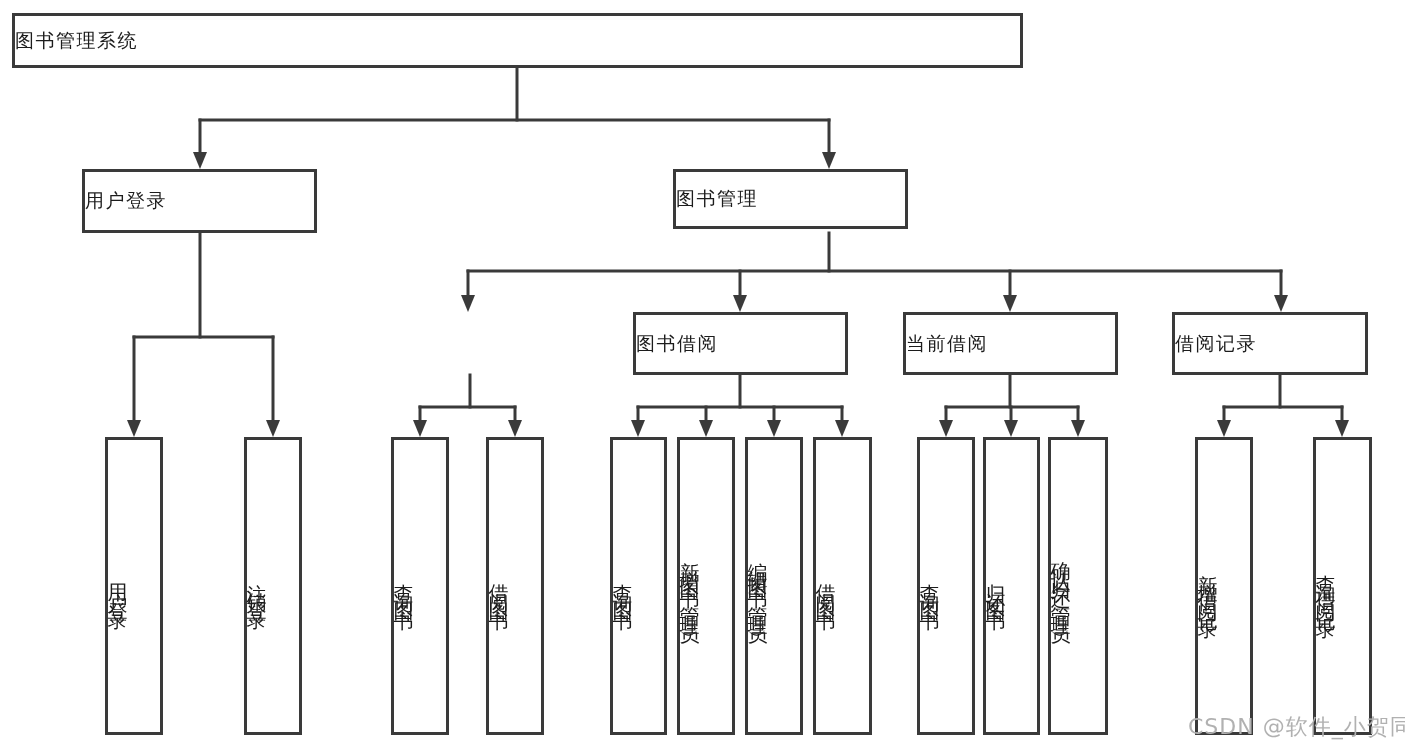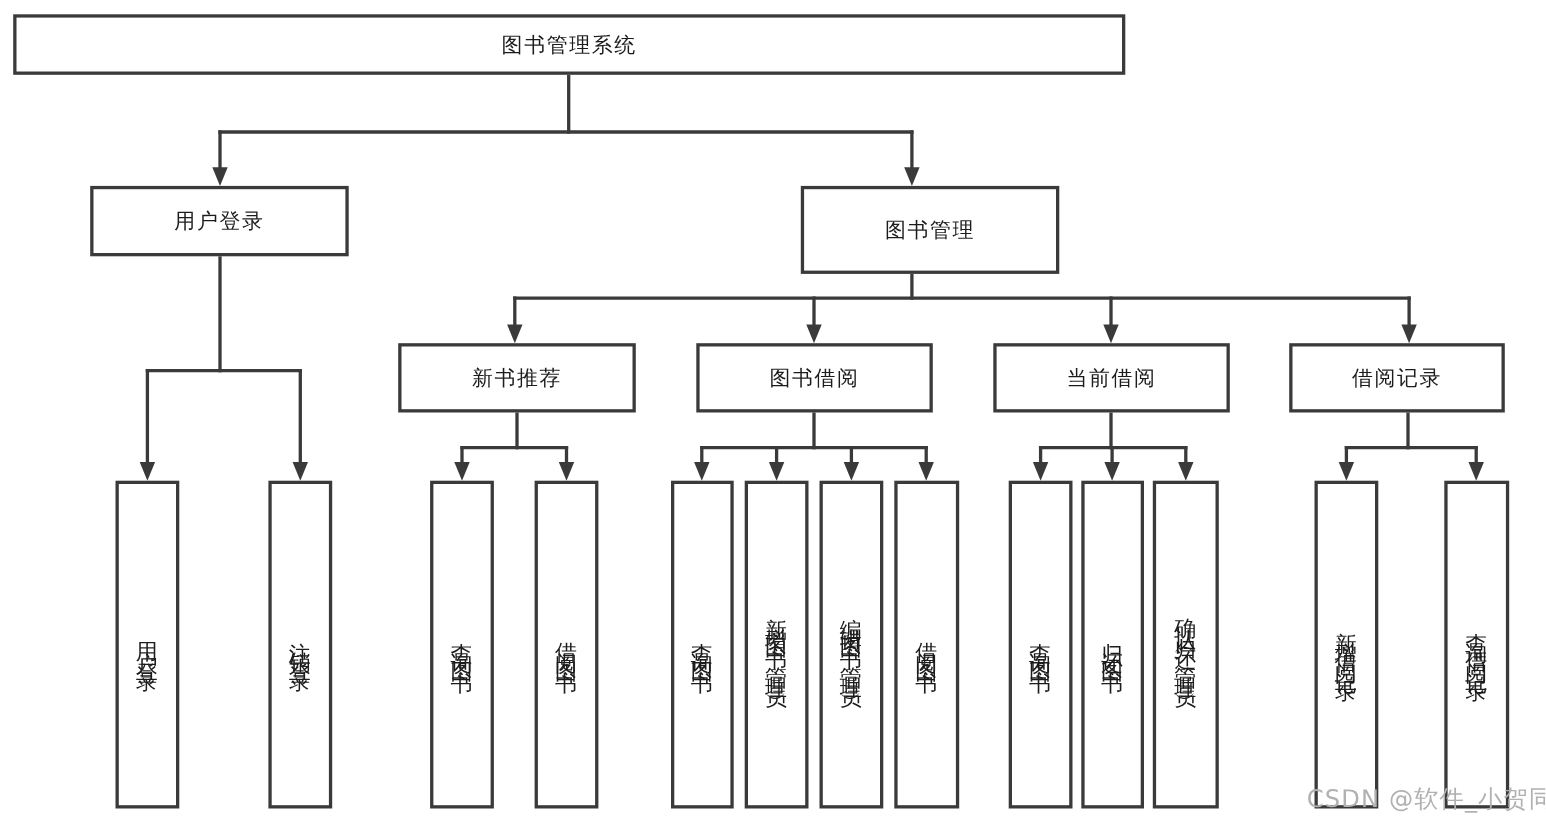--- a/index.html
+++ b/index.html
@@ -23,21 +23,20 @@
     width: 1405px; height: 747px;
     color: var(--line);
   }
   .node {
     position: absolute;
     box-sizing: border-box;
     border: 3px solid var(--line);
     background: #fff;
     display: flex;
     align-items: center;
-    justify-content: center;
     color: var(--text);
   }
   .hbox span {
     font-size: 19px;
     letter-spacing: 1.5px;
     white-space: nowrap;
   }
   .vbox span {
     writing-mode: vertical-rl;
     font-size: 20px;
@@ -137,27 +136,24 @@
     </g>
   </svg>
 
   <div class="node hbox" style="left:12px;top:13px;width:1011px;height:55px">
     <span>图书管理系统</span>
   </div>
 
   <div class="node hbox" style="left:82px;top:169px;width:235px;height:64px">
     <span>用户登录</span>
   </div>
-  <div class="node hbox" style="left:728px;top:169px;width:235px;height:80px">
+  <div class="node hbox" style="left:673px;top:169px;width:235px;height:60px">
     <span>图书管理</span>
   </div>
 
-  <div class="node hbox" style="left:362px;top:312px;width:216px;height:63px">
-    <span>新书推荐</span>
-  </div>
   <div class="node hbox" style="left:903px;top:312px;width:215px;height:63px">
     <span>当前借阅</span>
   </div>
   <div class="node hbox" style="left:633px;top:312px;width:215px;height:63px">
     <span>图书借阅</span>
   </div>
   <div class="node hbox" style="left:1172px;top:312px;width:196px;height:63px">
     <span>借阅记录</span>
   </div>
 

